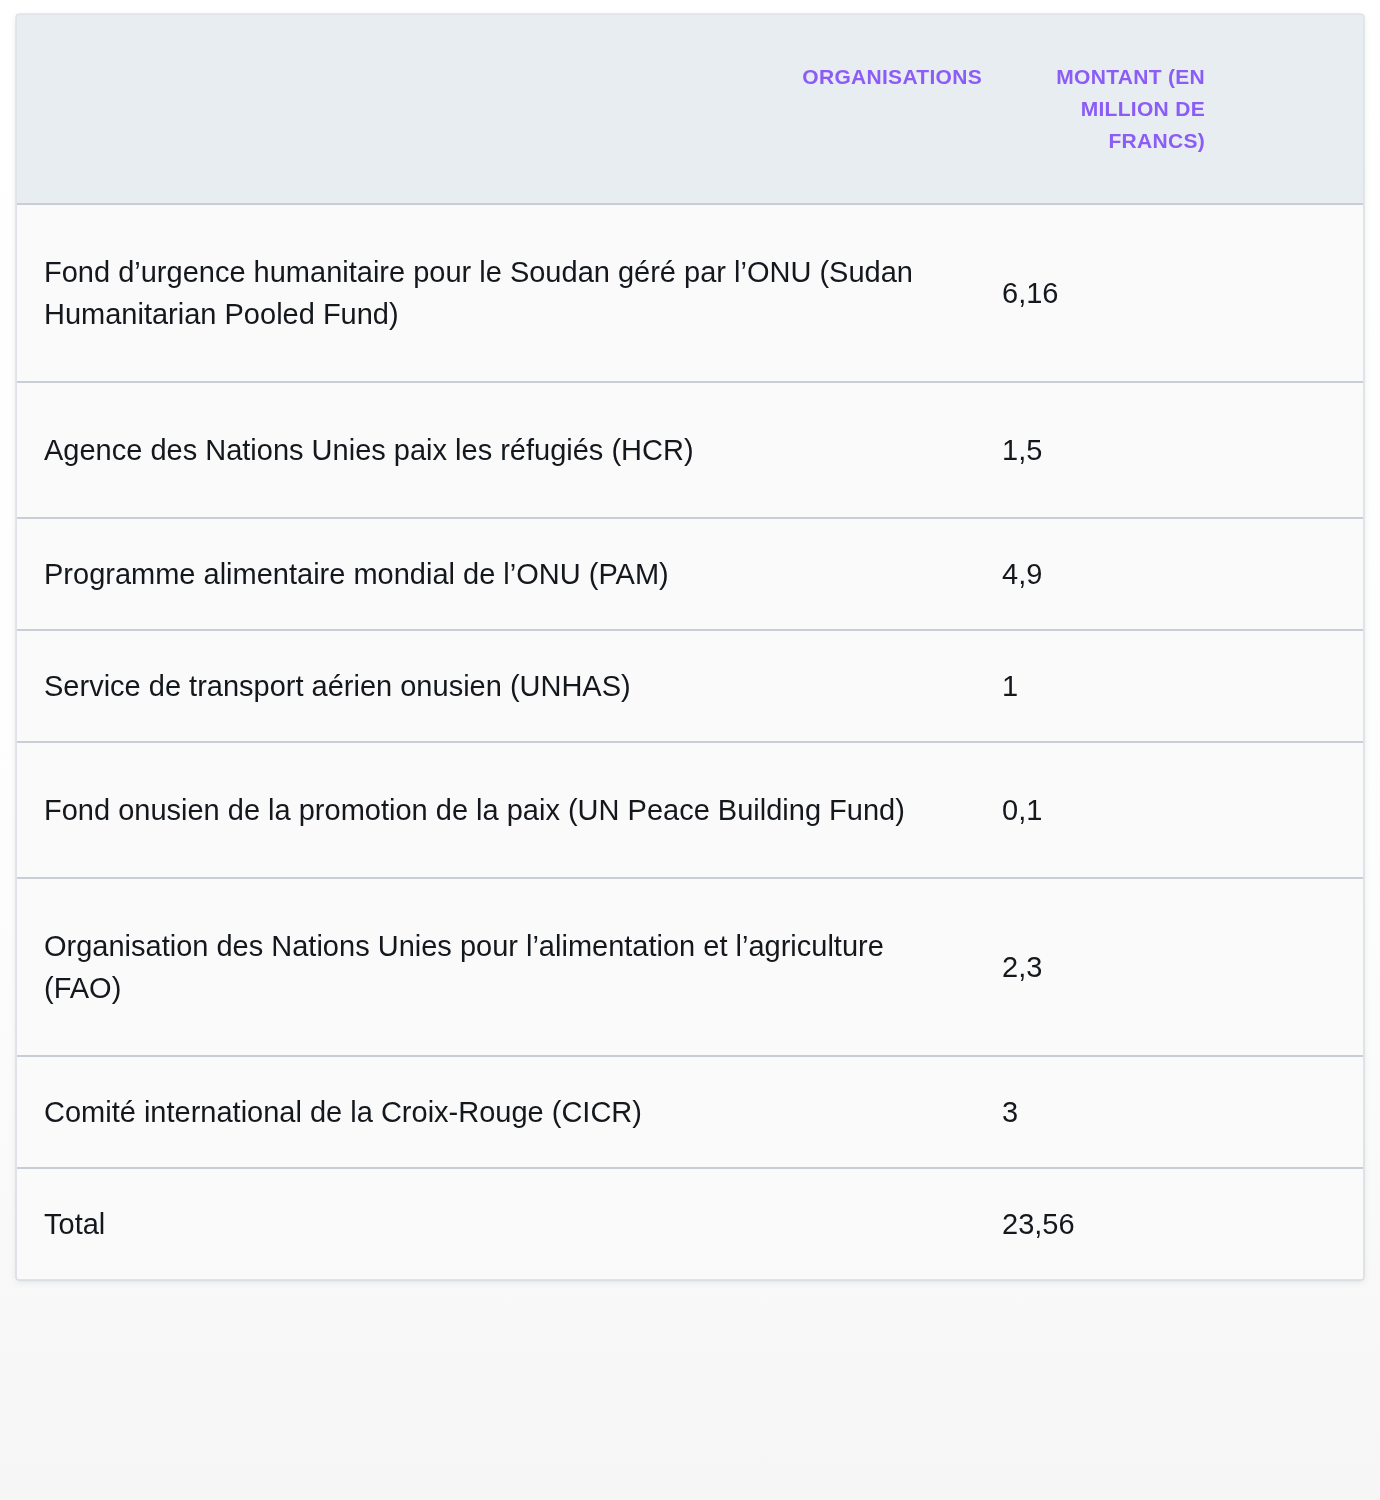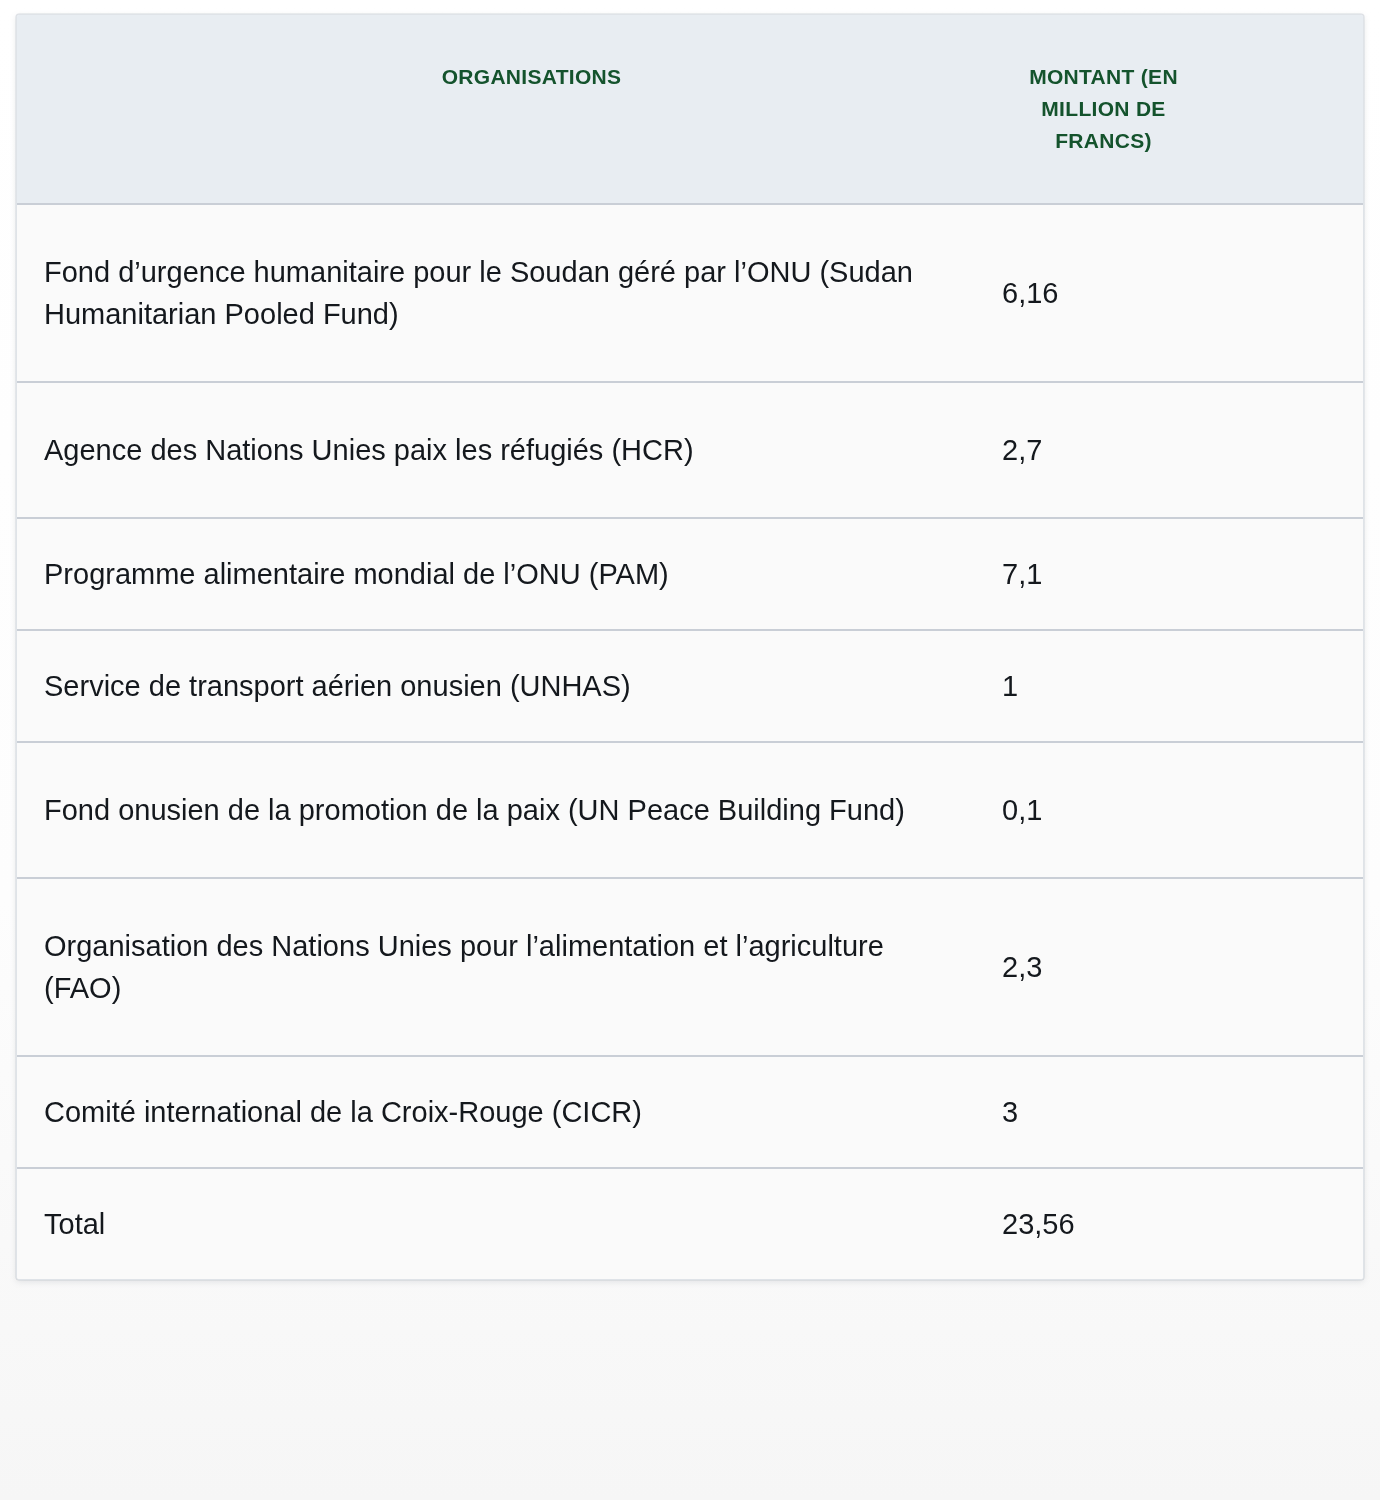--- a/index.html
+++ b/index.html
@@ -40,25 +40,25 @@
     width: 100%;
     border-collapse: collapse;
     table-layout: fixed;
   }
 
   thead tr {
     background: #e8edf2;
   }
 
   th {
-    text-align: center;
+    text-align: right;
     vertical-align: top;
     font-size: 21px;
     font-weight: bold;
-    color: #14532d;
+    color: #8b5cf6;
     letter-spacing: 0.3px;
     line-height: 1.52;
     padding: 46px 20px 46px 0;
     border-bottom: 2px solid #c9ced6;
     box-sizing: border-box;
   }
 
   th.col-org {
     padding-left: 64px;
     width: 985px;
@@ -117,26 +117,26 @@
       </thead>
       <tbody>
 
         <tr class="row-tall">
           <td class="col-org">Fond d’urgence humanitaire pour le Soudan géré par l’ONU (Sudan Humanitarian Pooled Fund)</td>
           <td class="col-amount">6,16</td>
         </tr>
 
         <tr class="row-tall">
           <td class="col-org">Agence des Nations Unies paix les réfugiés (HCR)</td>
-          <td class="col-amount">2,7</td>
+          <td class="col-amount">1,5</td>
         </tr>
 
         <tr>
           <td class="col-org">Programme alimentaire mondial de l’ONU (PAM)</td>
-          <td class="col-amount">7,1</td>
+          <td class="col-amount">4,9</td>
         </tr>
 
         <tr>
           <td class="col-org">Service de transport aérien onusien (UNHAS)</td>
           <td class="col-amount">1</td>
         </tr>
 
         <tr class="row-tall">
           <td class="col-org">Fond onusien de la promotion de la paix (UN Peace Building Fund)</td>
           <td class="col-amount">0,1</td>

